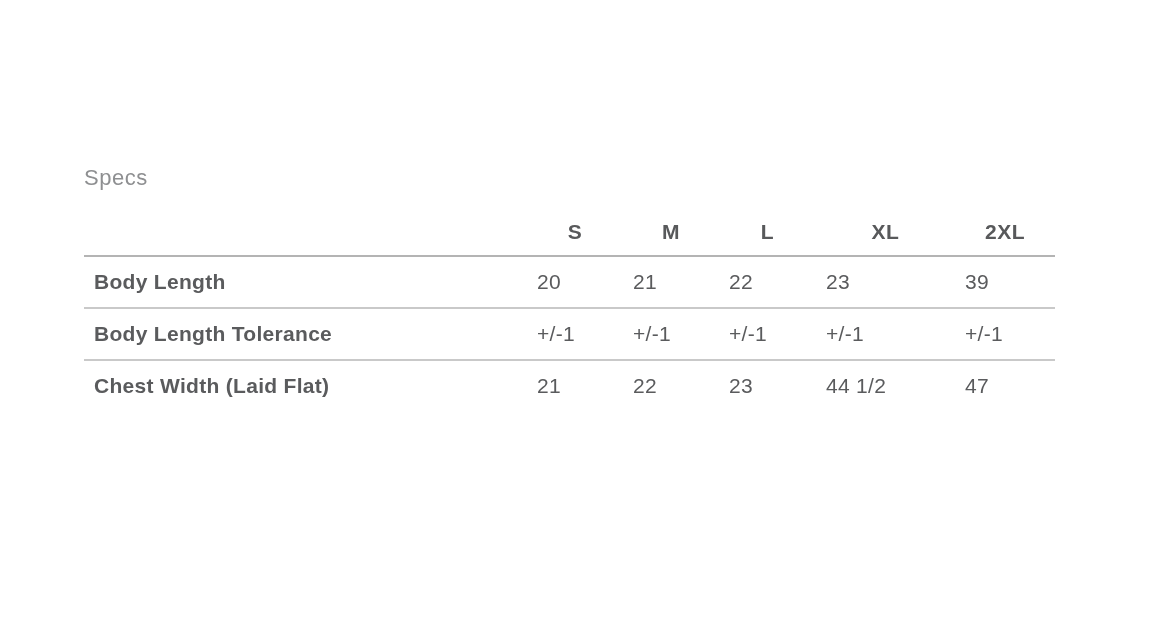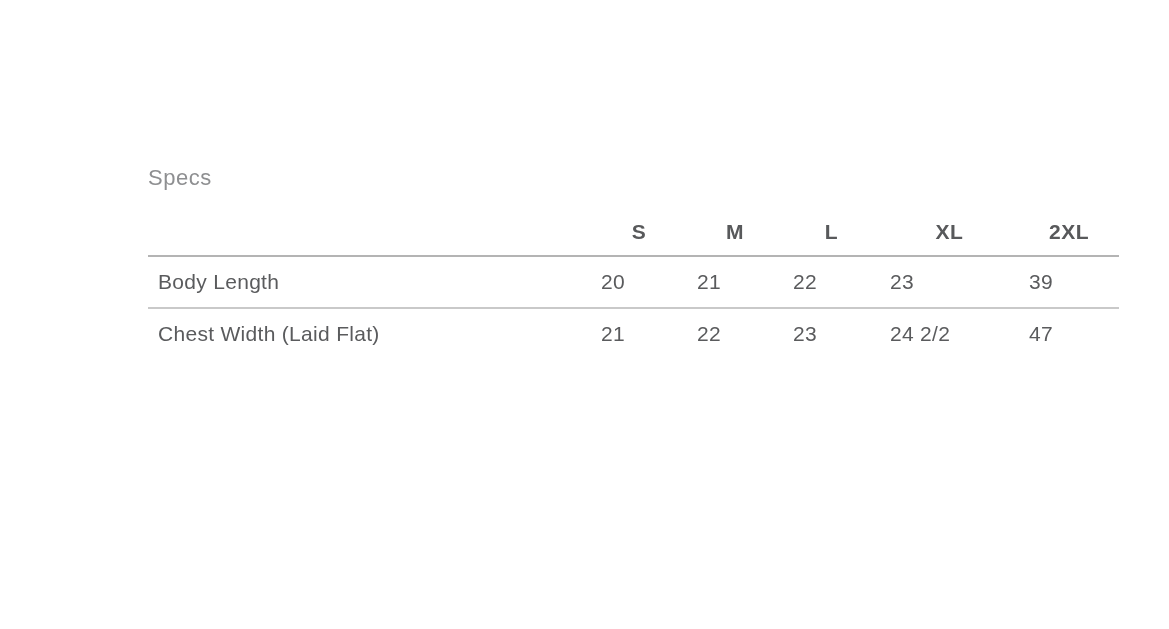--- a/index.html
+++ b/index.html
@@ -6,23 +6,22 @@
     margin: 0;
     padding: 0;
     background: #ffffff;
     width: 1169px;
     height: 629px;
     overflow: hidden;
     font-family: "Liberation Sans", "DejaVu Sans", sans-serif;
   }
   .specs-section {
     padding-top: 166px;
-    padding-left: 120px;
+    padding-left: 84px;
     width: 971px;
-    margin-left: 28px;
   }
   .specs-title {
     font-size: 22px;
     line-height: 24px;
     letter-spacing: 0.5px;
     color: #8e8f91;
     margin: 0 0 30px 0;
     font-weight: 400;
   }
   table.specs-table {
@@ -55,20 +54,21 @@
     letter-spacing: 0.3px;
     border-bottom: 2px solid #c9c9c9;
     white-space: nowrap;
     overflow: hidden;
   }
   table.specs-table tr:last-child td {
     border-bottom: none;
   }
   table.specs-table td.row-label {
     padding-left: 10px;
+    font-weight: bold;
   }
 </style>
 </head>
 <body>
 
 <div class="specs-section">
 
   <h2 class="specs-title">Specs</h2>
 
   <table class="specs-table">
@@ -93,23 +93,31 @@
     <tbody>
       <tr>
         <td class="row-label">Body Length</td>
         <td>20</td>
         <td>21</td>
         <td>22</td>
         <td>23</td>
         <td>39</td>
       </tr>
       <tr>
+        <td class="row-label">Body Length Tolerance</td>
+        <td>+/-1</td>
+        <td>+/-1</td>
+        <td>+/-1</td>
+        <td>+/-1</td>
+        <td>+/-1</td>
+      </tr>
+      <tr>
         <td class="row-label">Chest Width (Laid Flat)</td>
         <td>21</td>
         <td>22</td>
         <td>23</td>
-        <td>24 2/2</td>
+        <td>44 1/2</td>
         <td>47</td>
       </tr>
     </tbody>
   </table>
 
 </div>
 
 </body></html>

